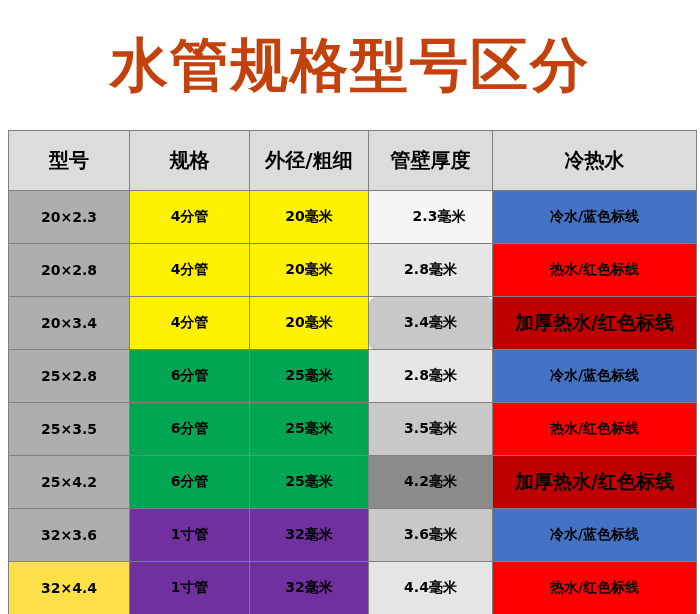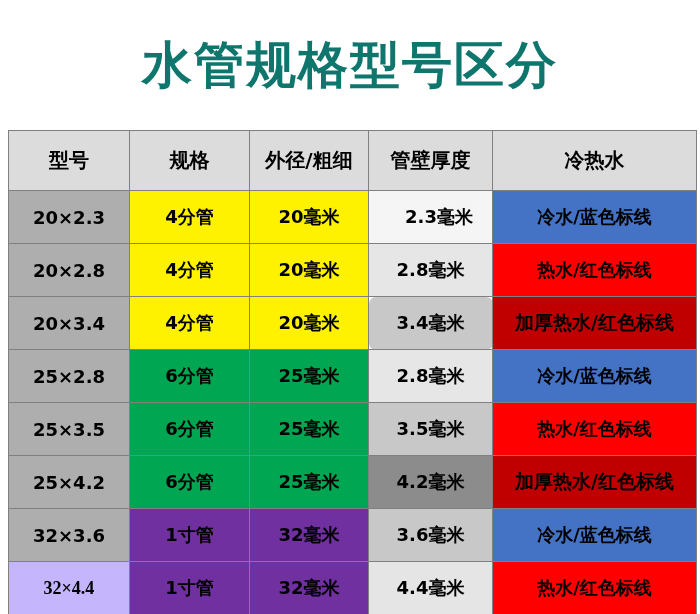--- a/index.html
+++ b/index.html
@@ -26,23 +26,23 @@
   #title-bar {
     width: 700px;
     height: 130px;
     display: flex;
     align-items: center;
     justify-content: center;
     background: #ffffff;
   }
 
   #page-title {
-    font-size: 50px;
-    font-weight: bold;
-    color: #0f766e;
+    font-size: 58px;
+    font-weight: bold;
+    color: #c2410c;
     letter-spacing: 2px;
     line-height: 1;
     white-space: nowrap;
     font-family: "DejaVu Sans", "Liberation Sans", sans-serif;
   }
 
   
   #spec-table-wrap {
     position: absolute;
     left: 8px;
@@ -79,21 +79,21 @@
   
   tr.header-row th {
     height: 60px;
     background: #DCDCDC;
     font-size: 20px;
   }
 
   
   tr.data-row td {
     height: 53px;
-    font-size: 18px;
+    font-size: 14px;
   }
 
   td.cell-model {
     font-size: 21px;
     font-weight: bold;
   }
 
   td.cell-spec,
   td.cell-outer {
     font-weight: bold;
@@ -179,21 +179,21 @@
             <td class="cell-temp" style="background: rgb(192, 0, 0); font-size: 19px;">加厚热水/红色标线</td>
           </tr>
           <tr class="data-row">
             <td class="cell-model" style="background: rgb(174, 174, 174);">32×3.6</td>
             <td class="cell-spec" style="background: rgb(112, 48, 160);">1寸管</td>
             <td class="cell-outer" style="background: rgb(112, 48, 160);">32毫米</td>
             <td class="cell-wall" style="background: rgb(200, 200, 200);">3.6毫米</td>
             <td class="cell-temp" style="background: rgb(68, 114, 196);">冷水/蓝色标线</td>
           </tr>
           <tr class="data-row">
-            <td class="cell-model" style="background: #c4b5fd; font-family: Liberation Serif, serif;">32×4.4</td>
+            <td class="cell-model" style="background: #fde047;">32×4.4</td>
             <td class="cell-spec" style="background: rgb(112, 48, 160);">1寸管</td>
             <td class="cell-outer" style="background: rgb(112, 48, 160);">32毫米</td>
             <td class="cell-wall" style="background: #e5e5e5;">4.4毫米</td>
             <td class="cell-temp" style="background: rgb(255, 0, 0);">热水/红色标线</td>
           </tr>
         </tbody>
     </table>
   </div>
 
 </div>

